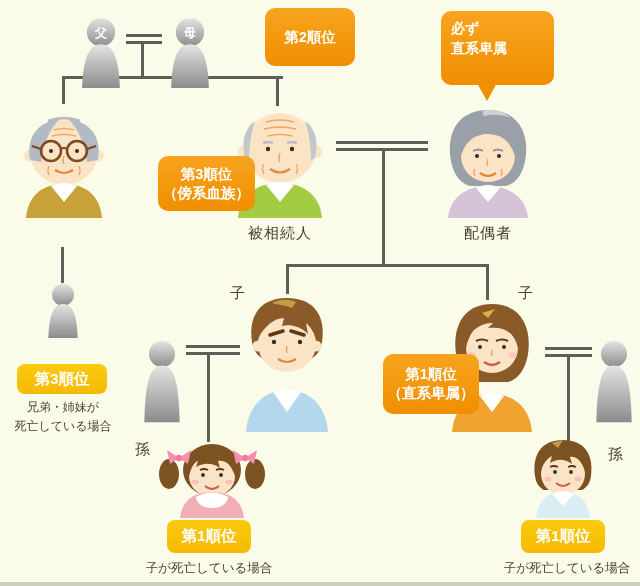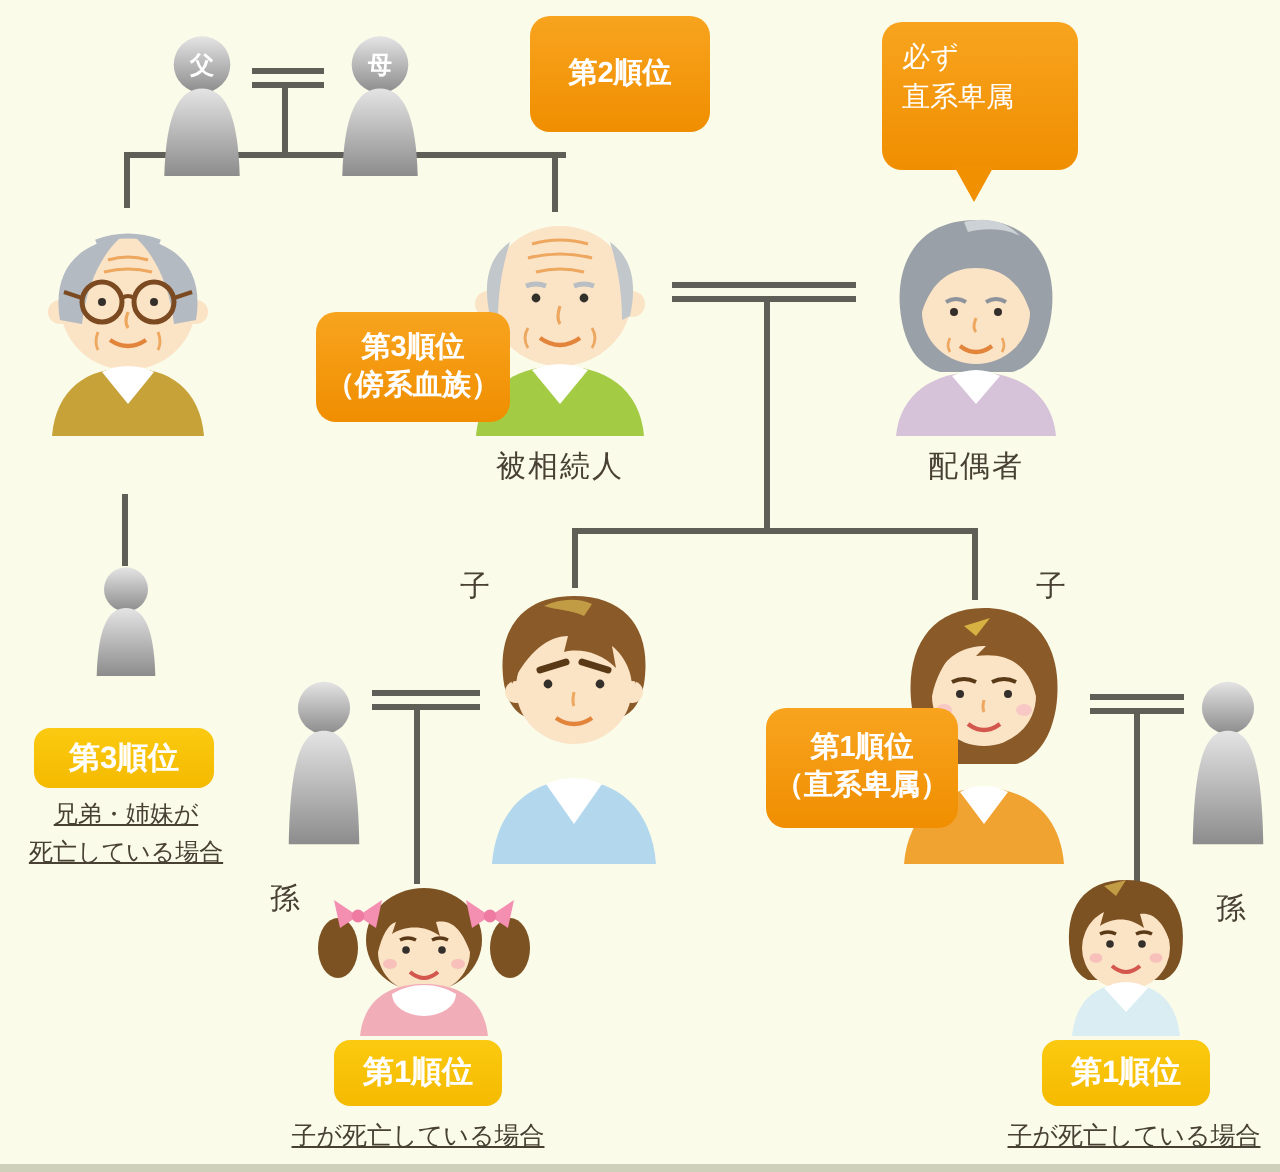--- a/index.html
+++ b/index.html
@@ -6,37 +6,37 @@
   .stage{
     position:relative;width:640px;height:586px;
     background:#fafbe9;overflow:hidden;
     font-family:"Liberation Sans",sans-serif;
     color:#474033;
   }
   .bottom-strip{position:absolute;left:0;bottom:0;width:640px;height:4px;background:#cfd0ba;}
   .ln{position:absolute;background:#5f5f58;}
   .avatar{position:absolute;display:block;}
   .plabel{position:absolute;font-size:15px;color:#474033;text-align:center;letter-spacing:1px;}
-  .note{position:absolute;font-size:12.5px;color:#474033;text-align:center;line-height:1.55;text-decoration:underline;}
+  .note{position:absolute;font-size:12.5px;color:#474033;text-align:center;line-height:1.55;}
   .badge-orange{
     position:absolute;display:flex;flex-direction:column;align-items:center;justify-content:center;
     background:linear-gradient(180deg,#f8a41f 0%,#f08e00 100%);
     color:#fff;font-weight:bold;text-align:center;border-radius:10px;
     font-size:14.5px;line-height:1.3;margin-left:44px;
   }
   .badge-gold{
     position:absolute;display:flex;align-items:center;justify-content:center;
     background:linear-gradient(180deg,#fbca10 0%,#f4ba00 100%);
     color:#fff;font-weight:bold;text-align:center;border-radius:8px;
     font-size:15.5px;
   }
   .callout{
-    position:absolute;left:441px;top:11px;width:98px;height:74px;box-sizing:border-box;
+    position:absolute;left:441px;top:11px;width:113px;height:74px;box-sizing:border-box;
     background:linear-gradient(180deg,#f8a41f 0%,#f08e00 100%);
-    border-radius:10px;color:#fff;font-weight:normal;font-size:14px;line-height:1.45;
+    border-radius:10px;color:#fff;font-weight:bold;font-size:14px;line-height:1.45;
     padding:7px 10px;
   }
   .callout-tail{
     position:absolute;left:477px;top:83px;width:0;height:0;
     border-left:10px solid transparent;border-right:10px solid transparent;
     border-top:18px solid #f19000;
   }
 </style>
 </head>
 <body>

